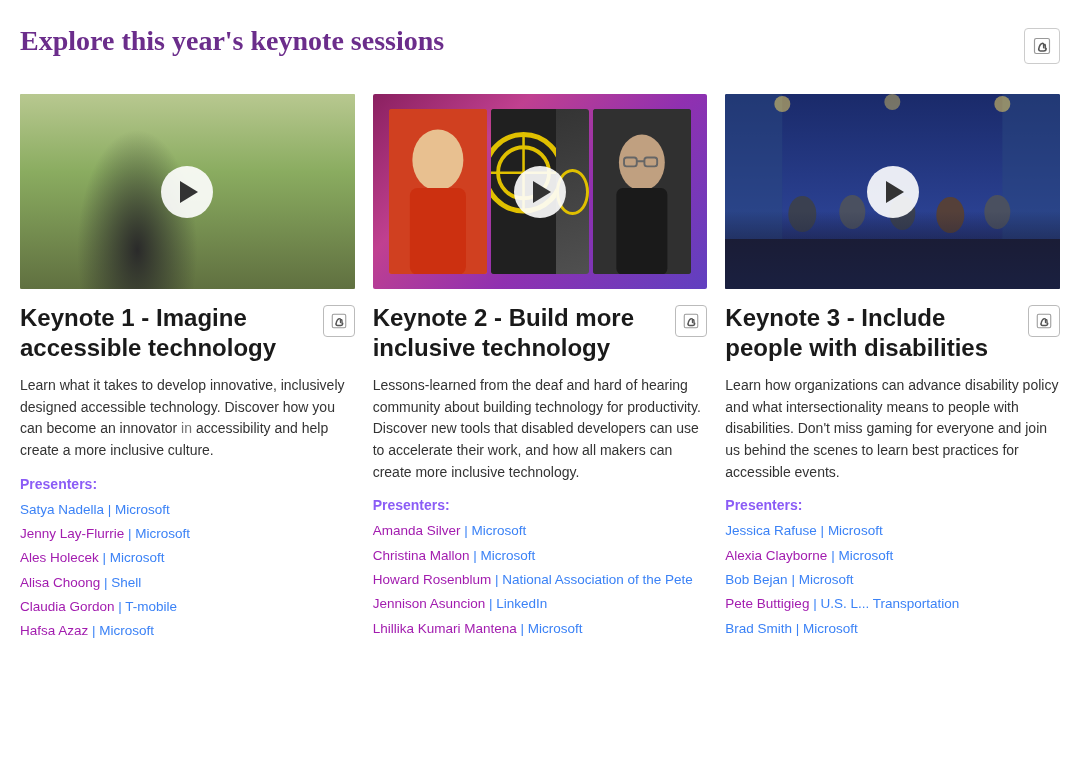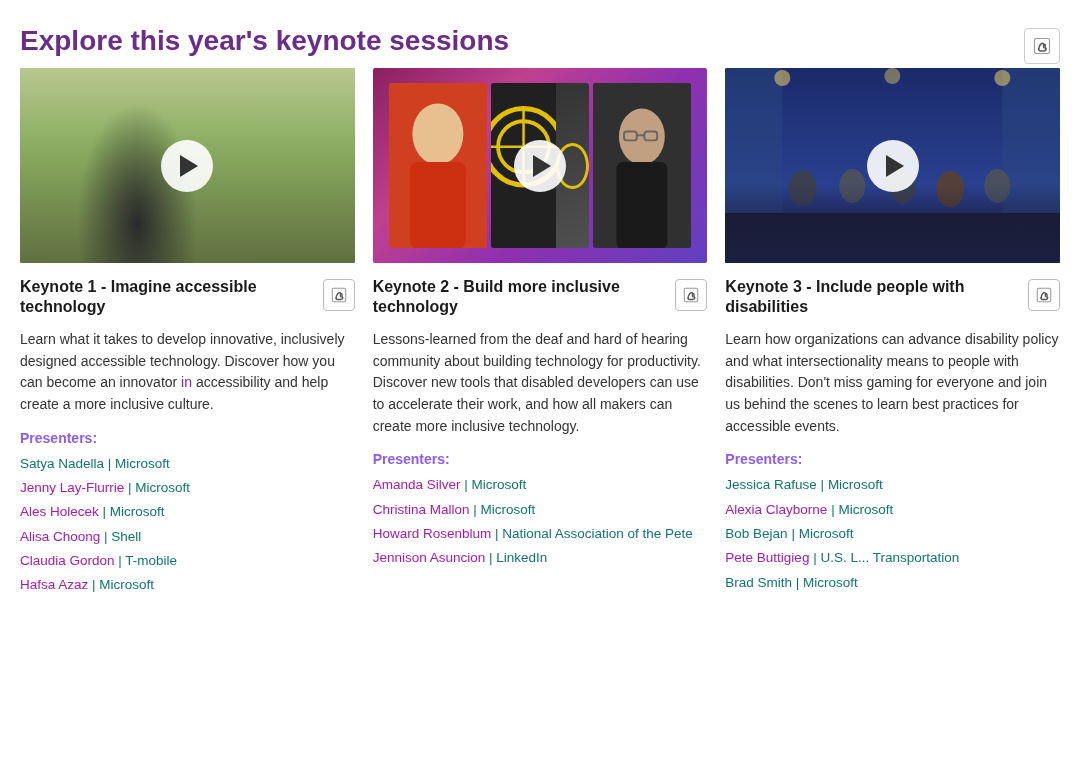--- a/index.html
+++ b/index.html
@@ -12,21 +12,22 @@
       overflow-x: hidden;
     }
     .page-wrapper {
       padding: 24px 20px 20px 20px;
       position: relative;
     }
     .header-row {
       display: flex;
       align-items: flex-start;
       justify-content: space-between;
-      margin-bottom: 4px;
+      margin-bottom: 30px;
+      font-family: Liberation Serif, serif;
     }
     .page-title {
       font-size: 28px;
       font-weight: 600;
       color: #6b2d8b;
       max-width: 900px;
       line-height: 1.2;
     }
     .sign-icon-btn {
       width: 36px;
@@ -152,21 +153,21 @@
       flex: 1;
     }
     .card-title-row {
       display: flex;
       align-items: flex-start;
       justify-content: space-between;
       margin-bottom: 12px;
       gap: 8px;
     }
     .card-title {
-      font-size: 16px;
+      font-size: 24px;
       font-weight: 700;
       color: #1a1a1a;
       line-height: 1.25;
       flex: 1;
     }
     .card-sign-btn {
       width: 32px;
       height: 32px;
       border: 1.5px solid #bbb;
       border-radius: 4px;
@@ -182,40 +183,40 @@
       width: 18px;
       height: 18px;
     }
     .card-desc {
       font-size: 14px;
       color: #333;
       line-height: 1.55;
       margin-bottom: 14px;
     }
     .card-desc a, .card-desc span.link {
-      color: #6d28d9;
+      color: #737373;
       text-decoration: none;
     }
     .presenters-label {
       font-size: 14px;
       font-weight: 700;
       color: #8b5cf6;
       margin-bottom: 6px;
     }
     .presenter-item {
       font-size: 13.5px;
       line-height: 1.8;
       color: #333;
     }
     .presenter-item a, .presenter-link {
       color: #a21caf;
       text-decoration: none;
     }
     .presenter-item .plain {
-      color: #0f766e;
+      color: #3b82f6;
     }
   </style>
 </head>
 <body>
 
 <div class="page-wrapper">
   <div class="header-row">
     <h1 class="page-title">Explore this year's keynote sessions</h1>
     <button class="sign-icon-btn" title="Sign language">
       <svg viewBox="0 0 24 24" fill="none" stroke="#555" stroke-width="1.8">
@@ -327,20 +328,21 @@
           </button>
         </div>
         <p class="card-desc">
           Lessons-learned from the deaf and hard of hearing community about building technology for productivity. Discover new tools that disabled developers can use to accelerate their work, and how all makers can create more inclusive technology.
         </p>
         <div class="presenters-label">Presenters:</div>
         <div class="presenter-item"><a class="presenter-link">Amanda Silver</a><span class="plain"> | Microsoft</span></div>
         <div class="presenter-item"><a class="presenter-link">Christina Mallon</a><span class="plain"> | Microsoft</span></div>
         <div class="presenter-item"><a class="presenter-link">Howard Rosenblum</a><span class="plain"> | National Association of the Pete</span></div>
         <div class="presenter-item"><a class="presenter-link">Jennison Asuncion</a><span class="plain"> | LinkedIn</span></div>
+        <div class="presenter-item"><a class="presenter-link">Lhillika Kumari Mantena</a><span class="plain"> | Microsoft</span></div>
       </div>
     </div>
 
     <div class="keynote-card">
       <div class="video-thumb thumb-3">
         <svg width="100%" height="100%" viewBox="0 0 340 195" preserveAspectRatio="xMidYMid slice" xmlns="http://www.w3.org/2000/svg">
           <defs>
             <linearGradient id="stage-bg" x1="0" y1="0" x2="0" y2="1">
               <stop offset="0%" stop-color="#1a2a6a"></stop>
               <stop offset="60%" stop-color="#2a4090"></stop>

